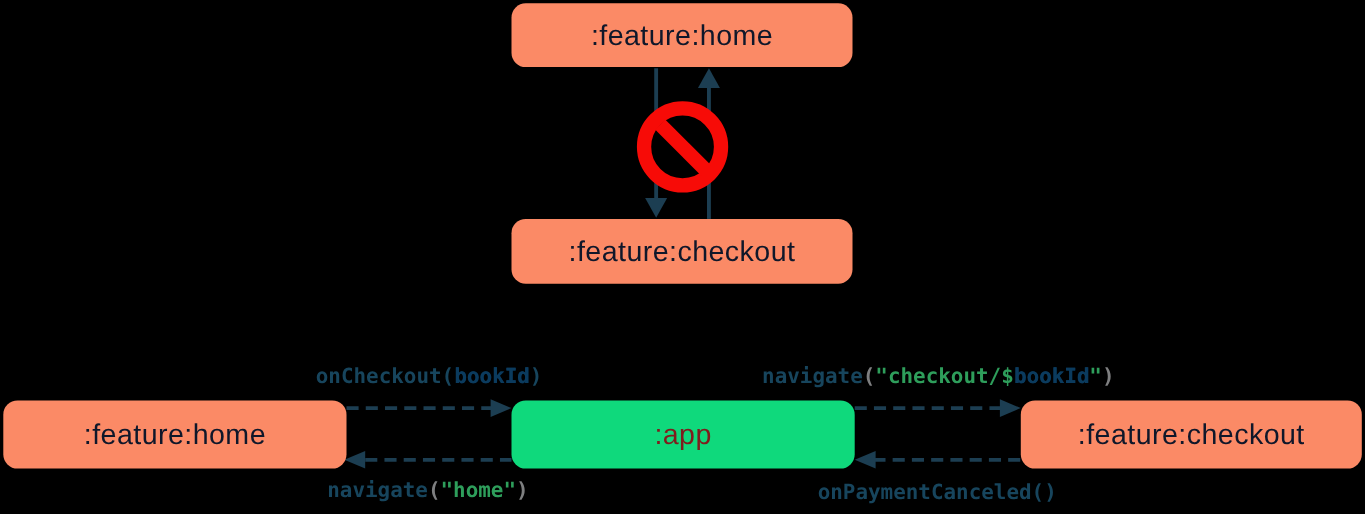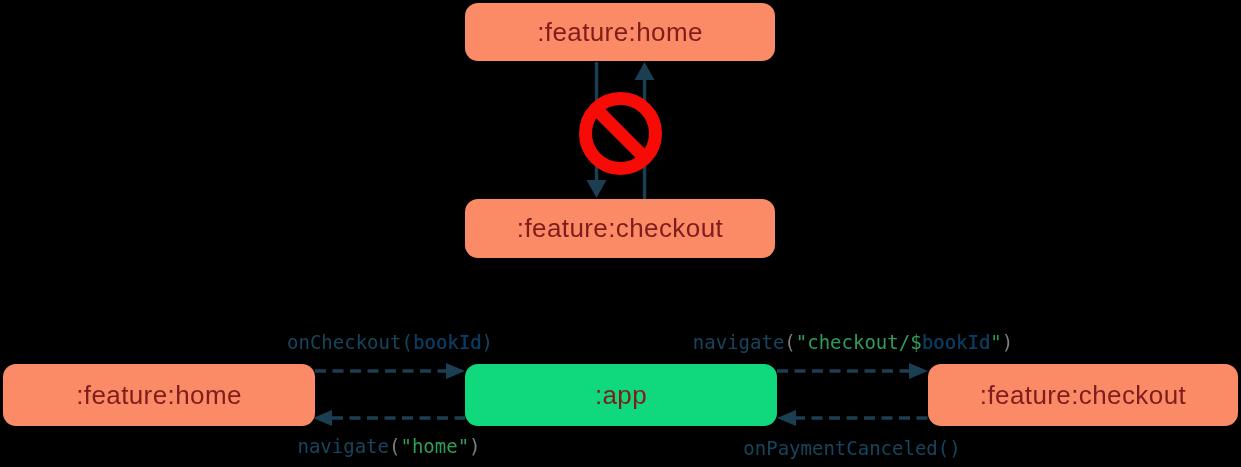--- a/index.html
+++ b/index.html
@@ -27,21 +27,21 @@
     display: flex;
     align-items: center;
     justify-content: center;
   }
   .module .module-label {
     font-size: 26px;
     letter-spacing: 0.4px;
     font-family: "Liberation Sans", sans-serif;
   }
   .module.coral { background: #FB8A66; }
-  .module.coral .module-label { color: #7f1d1d; }
+  .module.coral .module-label { color: #0f172a; }
   .module.green { background: #0FD97C; }
   .module.green .module-label { color: #7f1d1d; }
 
   .no-entry {
     position: absolute;
     left: 579px;
     top: 92px;
     width: 83px;
     height: 83px;
     box-sizing: border-box;
@@ -58,21 +58,21 @@
     background: #F70B07;
     transform: translate(-50%, -50%) rotate(45deg);
   }
 
   .code-label {
     position: absolute;
     transform: translateX(-50%);
     white-space: nowrap;
     font-family: "DejaVu Sans Mono", monospace;
     font-size: 19px;
-    font-weight: normal;
+    font-weight: bold;
     line-height: 22px;
   }
   .c-fn    { color: #17455D; }
   .c-paren { color: #7E7F80; }
   .c-str   { color: #2E9E5B; }
   .c-arg   { color: #0B3B5E; text-shadow: 0.4px 0 0 currentColor; }
 </style>
 </head>
 <body>
 

